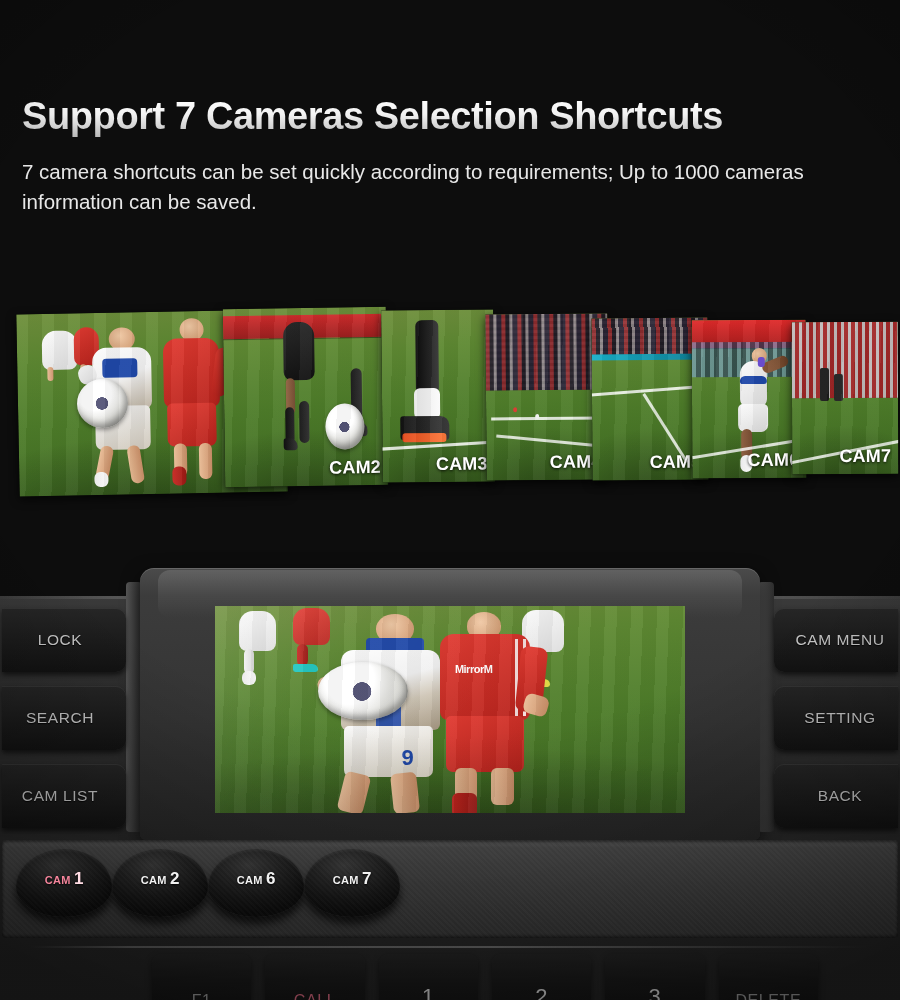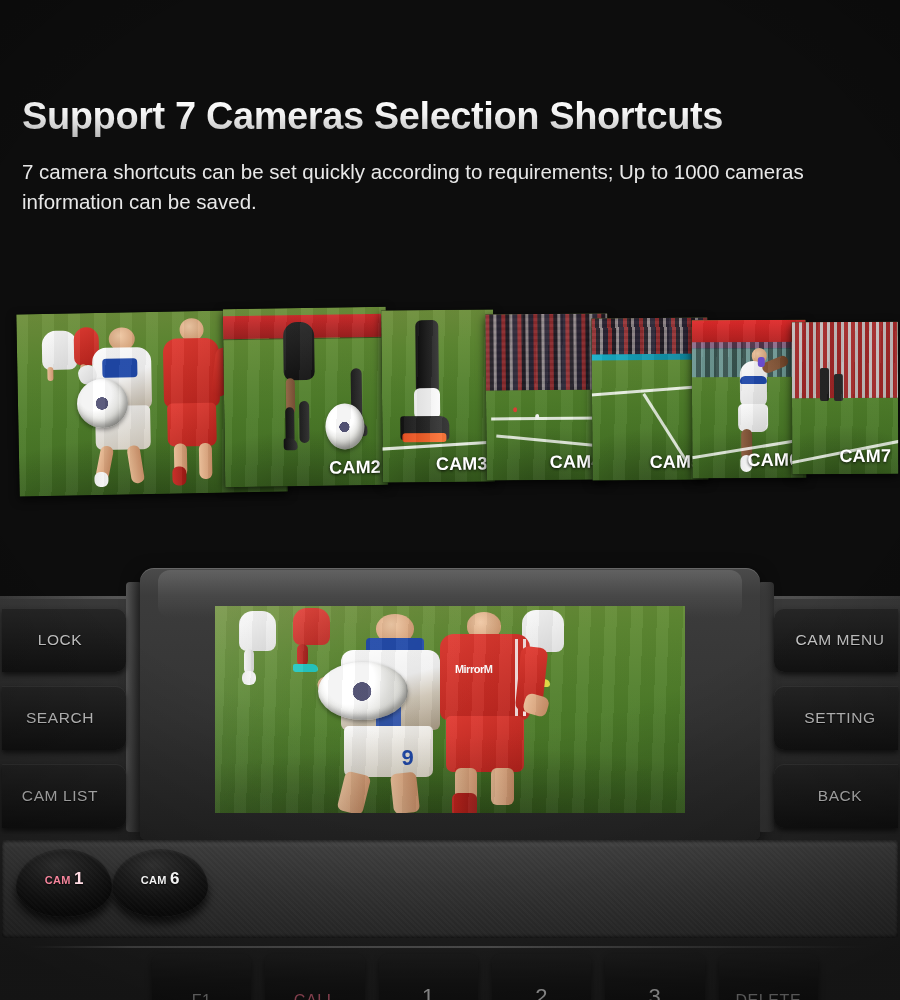--- a/index.html
+++ b/index.html
@@ -580,31 +580,43 @@
     <div class="knob-panel">
       <div class="knob-row">
 
         <div class="knob active">
           <div class="cap"></div>
           <div class="label">
             <span class="w">CAM</span><span class="n">1</span>
           </div>
         </div>
 
+        <div class="knob">
+          <div class="cap"></div>
+          <div class="label">
+            <span class="w">CAM</span><span class="n">2</span>
+          </div>
+        </div>
 
 
 
 
         <div class="knob">
           <div class="cap"></div>
           <div class="label">
             <span class="w">CAM</span><span class="n">6</span>
           </div>
         </div>
 
+        <div class="knob">
+          <div class="cap"></div>
+          <div class="label">
+            <span class="w">CAM</span><span class="n">7</span>
+          </div>
+        </div>
 
       </div>
     </div>
 
     <div class="bottom-sep"></div>
 
     <div class="bottom-row">
       <div class="bkey spacer"></div>
       <div class="bkey">
         <span>F1</span>

